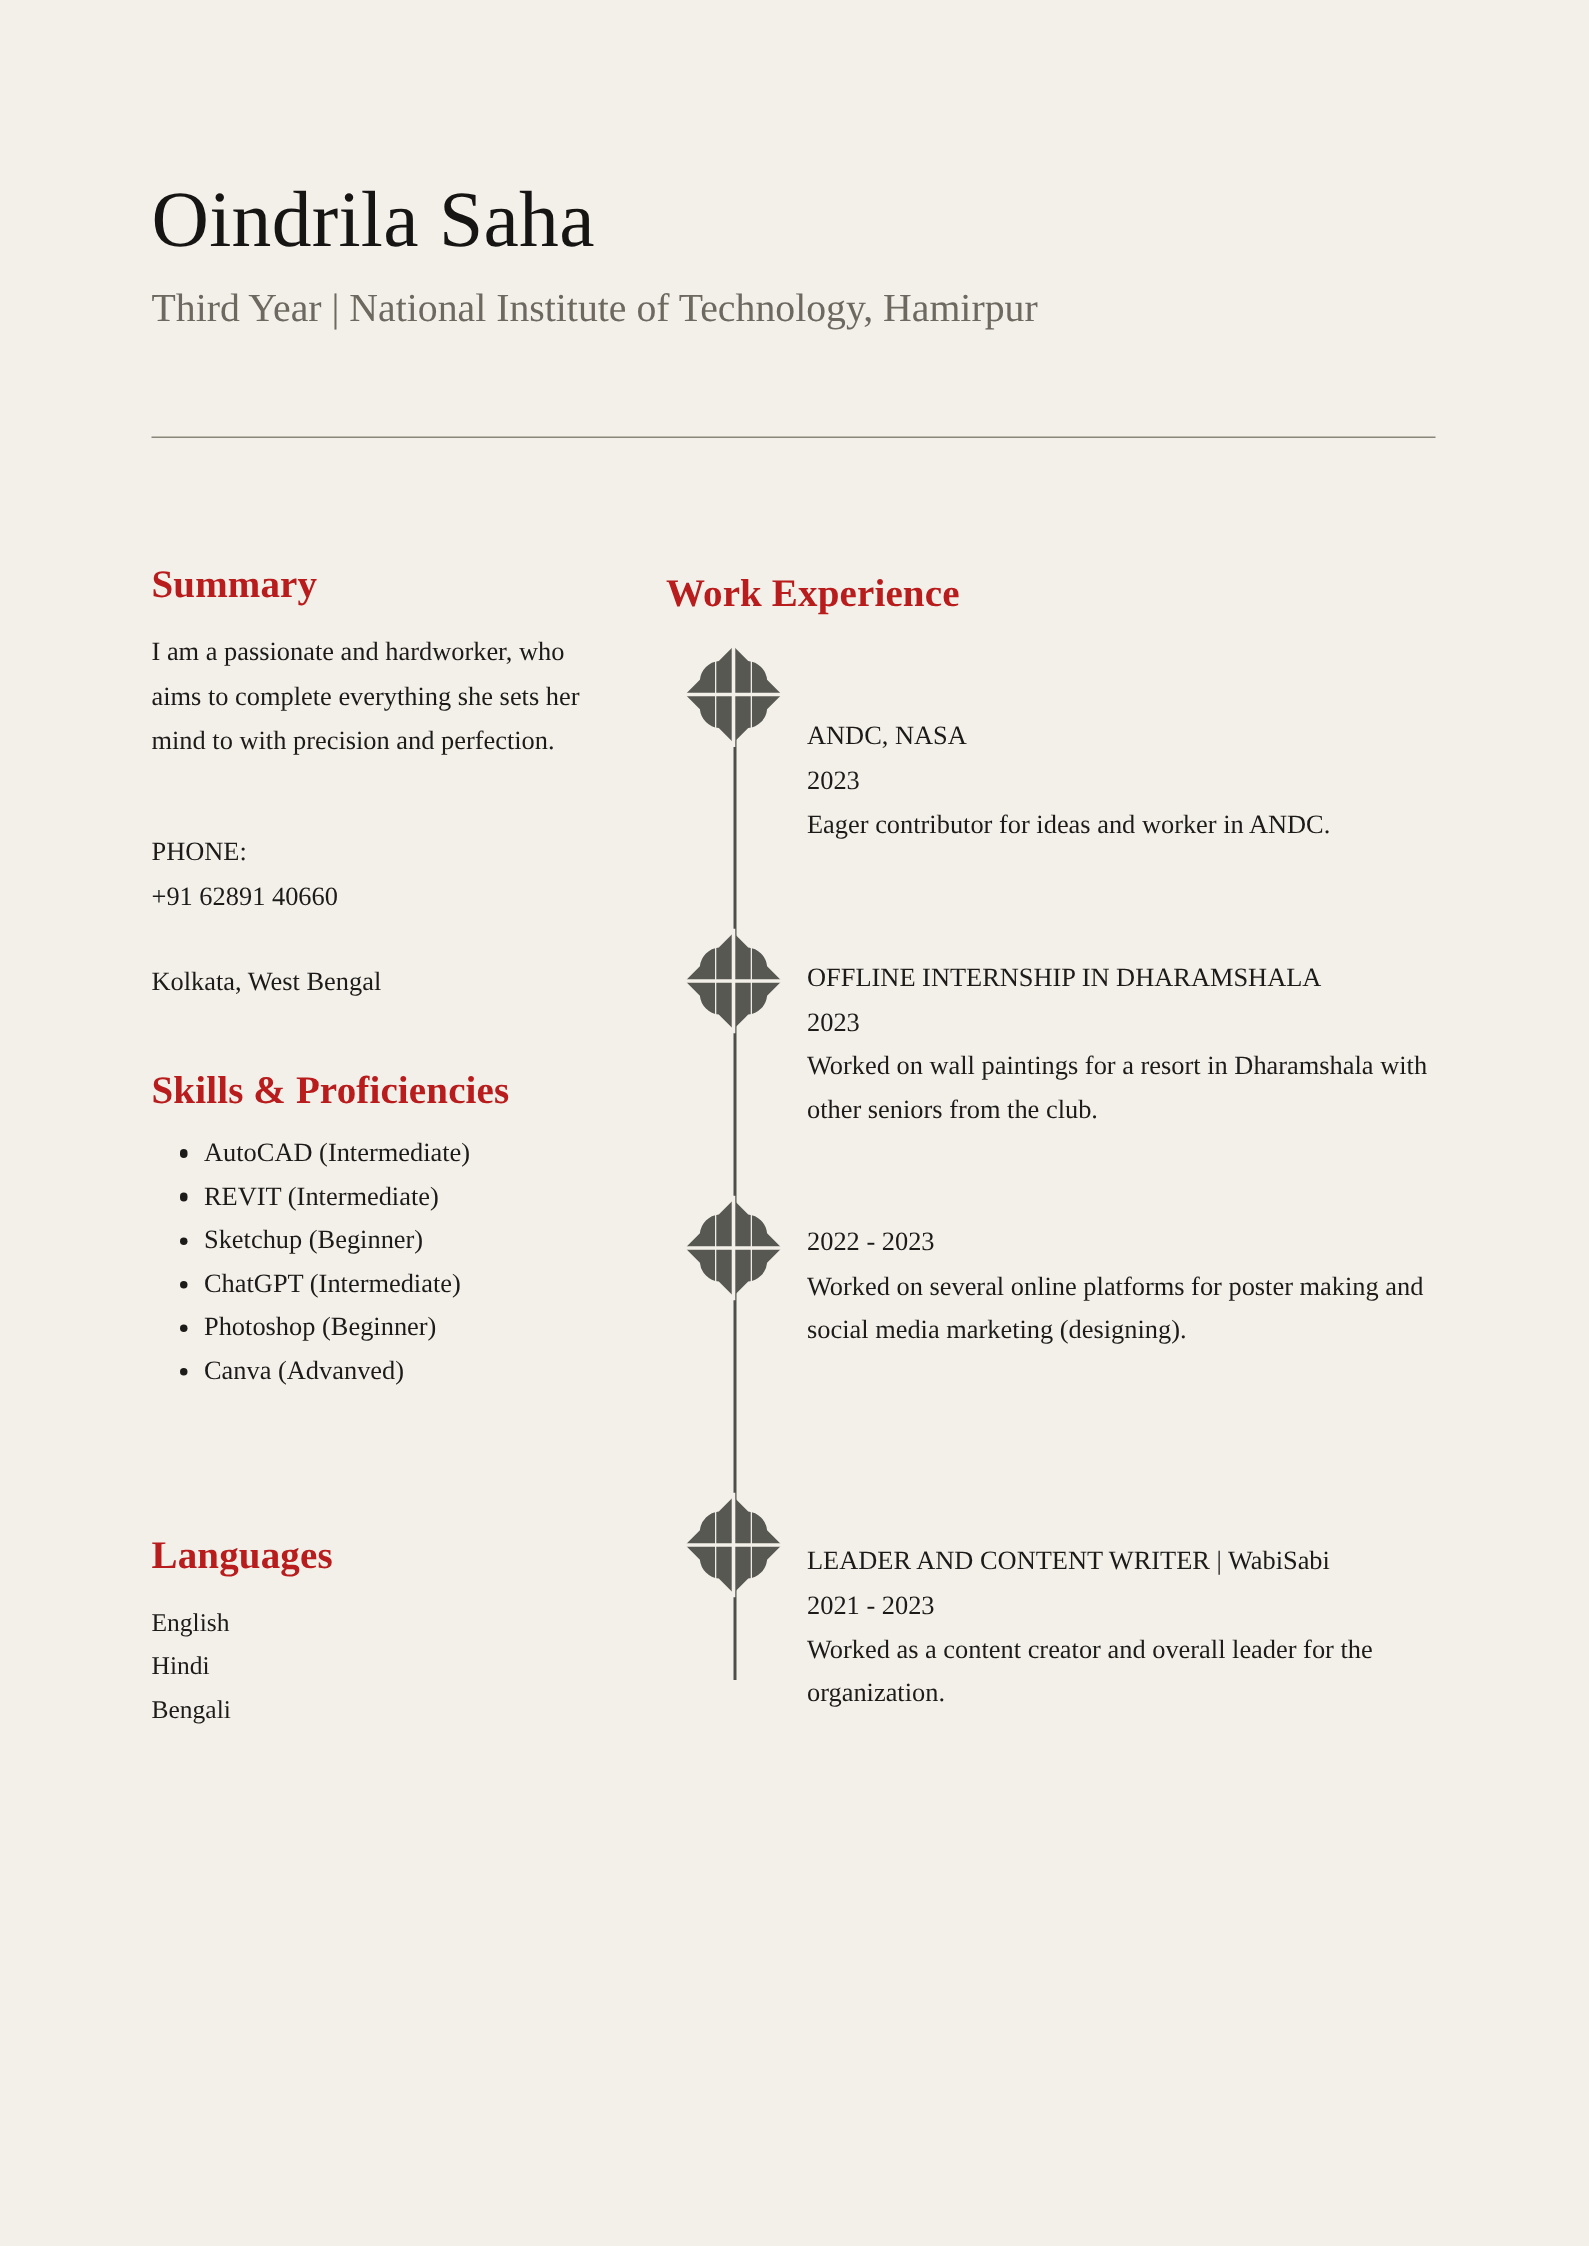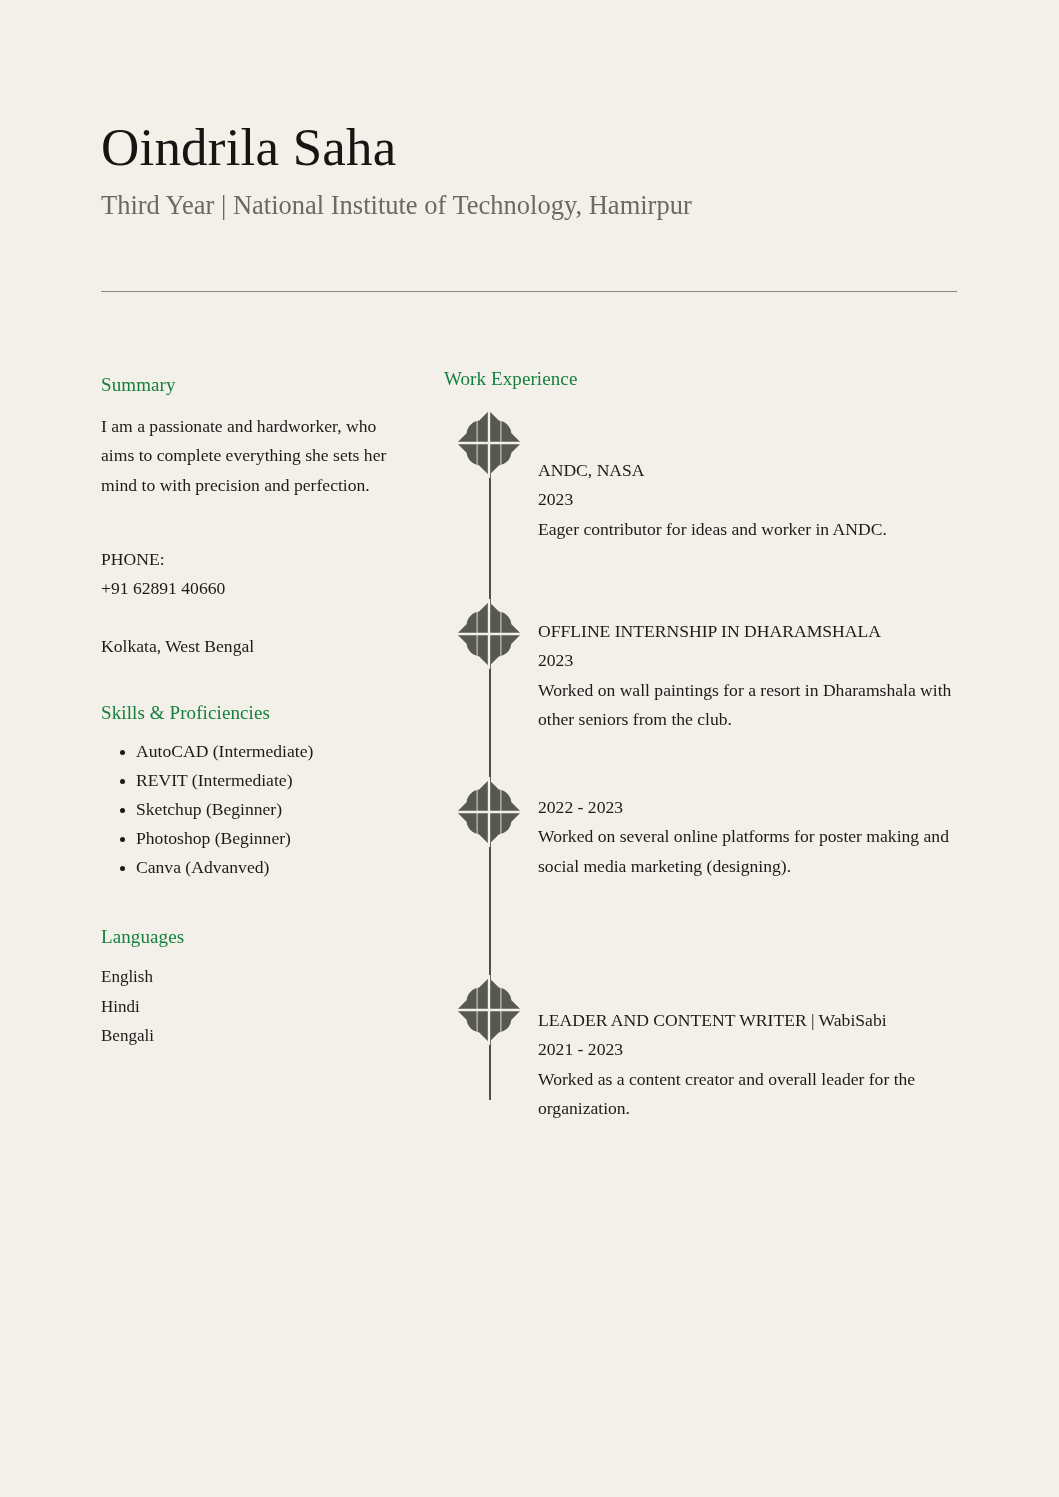--- a/index.html
+++ b/index.html
@@ -56,31 +56,31 @@
   
   .col-left {
     position: absolute;
     left: 101px;
     top: 374px;
     width: 288px;
   }
   .col-right {
     position: absolute;
     left: 444px;
-    top: 368px;
+    top: 380px;
     width: 515px;
   }
 
   h2.section-heading {
-    font-size: 19px;
-    font-weight: normal;
+    font-size: 26px;
+    font-weight: bold;
     line-height: 1.2;
     margin: 0;
     letter-spacing: 0.1px;
-    color: #15803d;
+    color: #b91c1c;
   }
 
   .left-block { margin-bottom: 0; }
   .para {
     font-size: 17.6px;
     line-height: 29.4px;
     margin: 15px 0 0 0;
     color: #1c1b19;
   }
   .contact-group {
@@ -179,26 +179,27 @@
         <span class="contact-line">Kolkata, West Bengal</span>
       </div>
     </section>
 
     <section class="left-block" style="margin-top:41px">
       <h2 class="section-heading">Skills &amp; Proficiencies</h2>
       <ul class="skills-list">
         <li><span>AutoCAD (Intermediate)</span></li>
         <li><span>REVIT (Intermediate)</span></li>
         <li><span>Sketchup (Beginner)</span></li>
+        <li><span>ChatGPT (Intermediate)</span></li>
         <li><span>Photoshop (Beginner)</span></li>
         <li><span>Canva (Advanved)</span></li>
       </ul>
     </section>
 
-    <section class="left-block" style="margin-top:43px">
+    <section class="left-block" style="margin-top:93px">
       <h2 class="section-heading">Languages</h2>
       <div class="lang-list">
         <span class="lang-line">English</span>
         <span class="lang-line">Hindi</span>
         <span class="lang-line">Bengali</span>
       </div>
     </section>
 
   </div>
 

